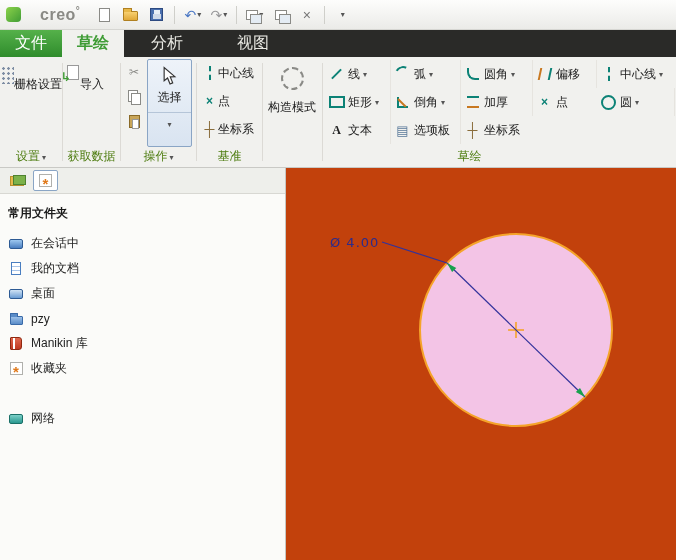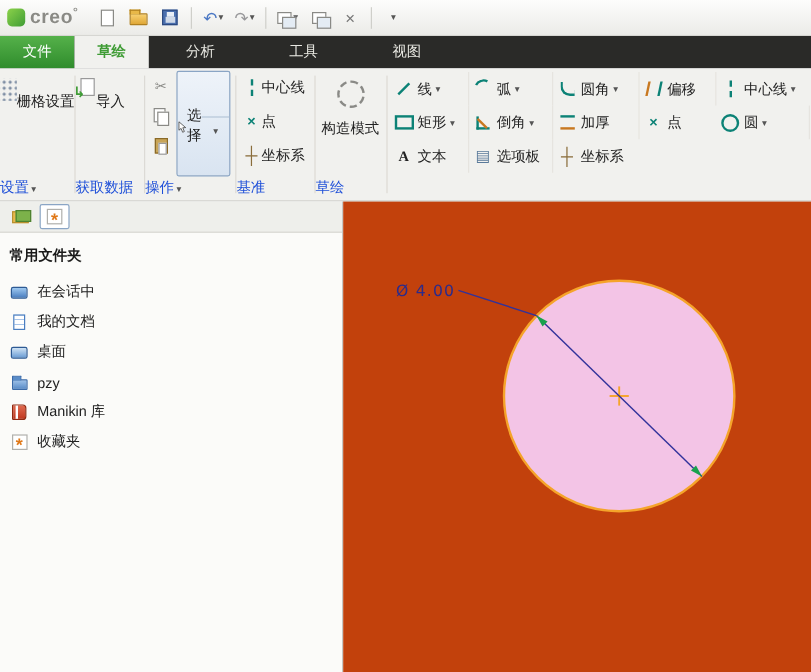--- a/index.html
+++ b/index.html
@@ -2,21 +2,21 @@
 <html><head>
 <meta charset="utf-8">
 <style>
   *{margin:0;padding:0;box-sizing:border-box}
   html,body{width:676px;height:560px;overflow:hidden}
   body{font-family:"Liberation Sans","DejaVu Sans",sans-serif;font-size:12px;background:#fff;color:#222;position:relative}
   .app{position:absolute;inset:0;width:676px;height:560px;background:#fff}
 
   
   .titlebar{position:absolute;left:0;top:0;width:676px;height:30px;background:linear-gradient(#fdfdfc,#ebebe8);border-bottom:1px solid #d6d6d2;display:flex;align-items:center;padding:0 6px;gap:3px}
-  .logo{display:flex;align-items:center;gap:4px;margin-right:10px}
+  .logo{display:flex;align-items:center;gap:19px;margin-right:10px}
   .logo-mark{width:15px;height:15px;border-radius:4px;background:linear-gradient(135deg,#8cd24a,#3f9c35)}
   .logo-text{font-size:16px;font-weight:bold;color:#8a8a85;letter-spacing:.5px}
   .logo-deg::after{content:"°";color:#8a8a85;font-size:10px;vertical-align:super}
   .tb{width:23px;height:22px;border:none;background:transparent;display:flex;align-items:center;justify-content:center;gap:1px;cursor:pointer}
   .tb-sep{width:1px;height:18px;background:#cfcfca;margin:0 3px}
   .ddm{font-size:8px;color:#555}
   .ddm::after{content:"▾"}
   .i-new{width:11px;height:14px;background:#fff;border:1px solid #8a8a86}
   .i-open{width:15px;height:10px;background:linear-gradient(#f8d070,#e0a838);border:1px solid #b08020;border-radius:1px;position:relative;margin-top:3px}
   .i-open::before{content:"";position:absolute;top:-4px;left:-1px;width:7px;height:3px;background:#e8b848;border:1px solid #b08020;border-bottom:none}
@@ -27,47 +27,47 @@
   .i-undo::after{content:"↶"}
   .i-redo{color:#98989a;font-size:14px;line-height:1}
   .i-redo::after{content:"↷"}
   .i-win{width:12px;height:10px;border:1px solid #8a8a86;background:#fff;position:relative}
   .i-win::after{content:"";position:absolute;left:3px;top:3px;width:10px;height:8px;border:1px solid #8a8a86;background:#e4ecf4}
   .i-close{color:#777;font-size:14px;line-height:1}
   .i-close::after{content:"×"}
 
   
   .tabbar{position:absolute;left:0;top:30px;width:676px;height:27px;background:#2a2a28;display:flex}
-  .tab{display:flex;align-items:center;justify-content:center;color:#e8e8e2;cursor:pointer;font-size:12px}
+  .tab{display:flex;align-items:center;justify-content:center;color:#e8e8e2;cursor:pointer;font-size:16px}
   .tab-file{width:62px;background:linear-gradient(#55b14a,#2f8c2c);color:#fff}
   .tab-sketch{width:62px;background:#f1f1ee;color:#3f9c35;font-weight:bold}
   .tab-plain{width:86px}
 
   
   .ribbon{position:absolute;left:0;top:57px;width:676px;height:111px;background:#f1f1ee;border-bottom:1px solid #c9c9c5}
   .rg{position:absolute;top:0;height:100%}
   .rsep{position:absolute;top:6px;bottom:6px;width:1px;background:#dcdad5}
-  .glabel{position:absolute;bottom:2px;left:0;right:0;text-align:left;font-size:12px;color:#1d4ed8;white-space:nowrap}
+  .glabel{position:absolute;bottom:2px;left:0;right:0;text-align:center;font-size:12px;color:#4d7c0f;white-space:nowrap}
   .glabel .ddm{margin-left:2px}
   .bigbtn{position:absolute;top:2px;left:0;right:0;display:flex;flex-direction:row;align-items:flex-start;padding-top:6px;cursor:pointer;white-space:nowrap}
   .bigbtn .blabel{margin-top:11px}
   .i-grid{width:19px;height:19px;background-image:radial-gradient(#7d8da3 1.1px,transparent 1.5px);background-size:5px 5px;background-position:1px 1px}
   .i-import{position:relative;width:17px;height:17px}
   .i-import::before{content:"";position:absolute;right:1px;top:0;width:10px;height:13px;background:#fff;border:1px solid #999}
   .i-import::after{content:"↳";position:absolute;left:-2px;bottom:-2px;color:#3f9c35;font-weight:bold;font-size:12px}
   .clipcol{position:absolute;left:2px;top:2px;width:22px;display:flex;flex-direction:column}
   .mini{height:25px;display:flex;align-items:center;justify-content:center;cursor:pointer}
   .i-cut{color:#8a8a86;font-size:12px}
   .i-cut::after{content:"✂"}
   .i-copy{position:relative;width:12px;height:13px}
   .i-copy::before{content:"";position:absolute;left:0;top:0;width:8px;height:10px;background:#fff;border:1px solid #8a8a86}
   .i-copy::after{content:"";position:absolute;left:3px;top:3px;width:8px;height:10px;background:#fff;border:1px solid #8a8a86}
   .i-paste{width:11px;height:13px;background:#c8a558;border:1px solid #8a6a28;position:relative}
   .i-paste::after{content:"";position:absolute;left:2px;top:3px;width:5px;height:8px;background:#fff;border:1px solid #999}
-  .selectbtn{position:absolute;left:26px;top:2px;width:45px;height:88px;border:1px solid #8aa5c5;border-radius:2px;background:linear-gradient(#eef3f9,#d9e4f1);display:flex;align-items:center;cursor:pointer}
+  .selectbtn{position:absolute;left:26px;top:2px;width:45px;height:88px;border:1px solid #8aa5c5;border-radius:2px;background:linear-gradient(#eef3f9,#d9e4f1);display:flex;flex-direction:column;align-items:center;cursor:pointer}
   .selectbtn .blabel{margin-top:3px}
   .selectbtn .splitdd{margin-top:6px;border-top:1px solid #b5c5d8;width:100%;text-align:center;padding-top:3px}
   .drow{display:flex;align-items:center;height:28px;padding-left:4px;cursor:pointer;white-space:nowrap}
   .consbtn{position:absolute;left:1px;top:2px;width:56px;height:88px;display:flex;flex-direction:column;align-items:center;padding-top:8px;cursor:pointer;white-space:nowrap}
   .i-cons{width:23px;height:23px;border:2px dashed #8a8a86;border-radius:50%}
   .consbtn .blabel{margin-top:9px}
   .toolgrid{position:absolute;left:62px;top:3px;display:grid;grid-template-columns:66px 70px 72px 64px 78px;grid-auto-rows:28px}
   .tool{display:flex;align-items:center;padding-left:3px;gap:3px;cursor:pointer;white-space:nowrap;border-right:1px solid #e6e4df}
   .tool.lastcol{border-right:none}
 
@@ -165,21 +165,20 @@
     <span class="tb-sep"></span>
     <button class="tb">
         <span class="ddm"></span>
       </button>
   </div>
 
   <div class="tabbar">
     <div class="tab tab-file">文件</div>
     <div class="tab tab-sketch">草绘</div>
     <div class="tab tab-plain">分析</div>
-    <div class="tab tab-plain">工具</div>
     <div class="tab tab-plain">视图</div>
   </div>
 
   <div class="ribbon">
 
     <div class="rg" style="left:0;width:62px">
       <div class="bigbtn">
         <span class="i-grid"></span>
         <span class="blabel">栅格设置</span>
       </div>
@@ -349,20 +348,26 @@
           <span class="ic-book"></span>
         </span>
       <span>Manikin 库</span>
     </div>
     <div class="sb-item">
       <span class="ic">
           <span class="ic-star"></span>
         </span>
       <span>收藏夹</span>
     </div>
+    <div class="sb-item gap">
+      <span class="ic">
+          <span class="ic-net"></span>
+        </span>
+      <span>网络</span>
+    </div>
   </div>
 
   <div class="canvas">
     <svg width="390" height="392" viewBox="0 0 390 392">
 
       <circle cx="230" cy="162" r="96" fill="#f3c4e6" stroke="#f5a42a" stroke-width="2"></circle>
 
       <g stroke="#f5a42a" stroke-width="1.6">
         <line x1="222" y1="162" x2="238" y2="162"></line>
         <line x1="230" y1="154" x2="230" y2="170"></line>

